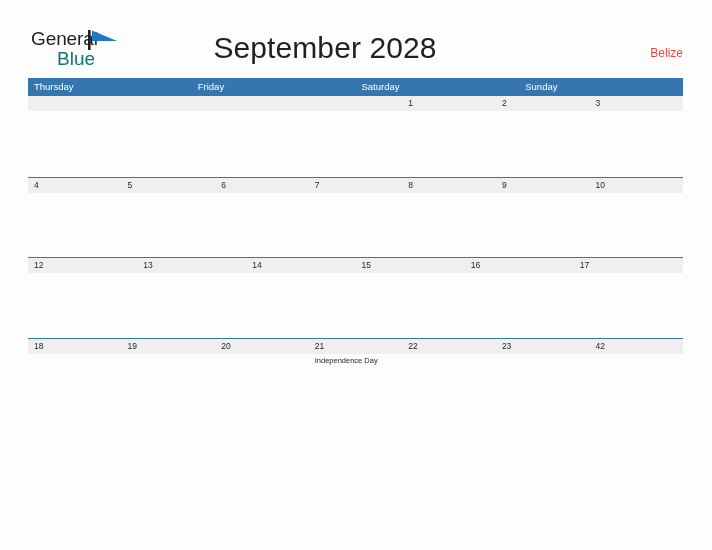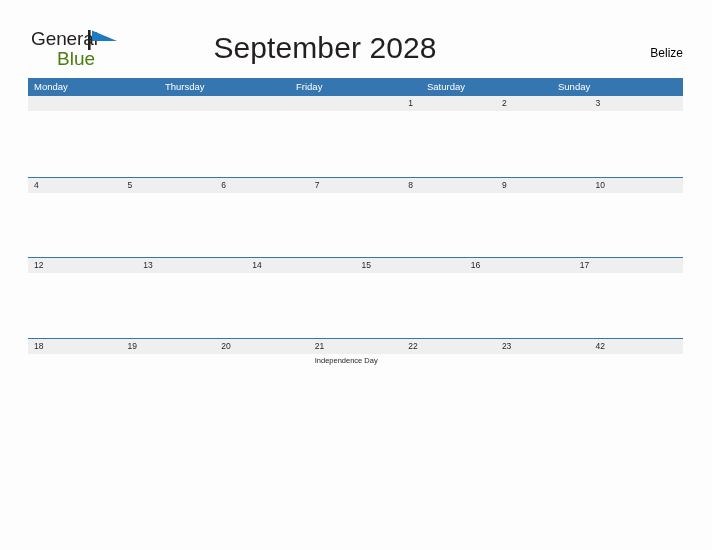--- a/index.html
+++ b/index.html
@@ -46,21 +46,21 @@
     left: 57px;
     top: 2px;
     width: 32px;
     height: 20px;
   }
   .logo-blue {
     position: absolute;
     left: 26px;
     top: 20px;
     font-size: 19px;
-    color: #4d7c0f;
+    color: #0f766e;
     line-height: 22px;
     font-family: "Liberation Sans", sans-serif;
   }
 
   .cal-title {
     position: absolute;
     left: 0;
     top: 31px;
     width: 650px;
     text-align: center;
@@ -69,21 +69,21 @@
     font-family: "Liberation Sans", sans-serif;
     font-weight: 400;
     letter-spacing: 0.1px;
   }
 
   .region-label {
     position: absolute;
     right: 29px;
     top: 46px;
     font-size: 12px;
-    color: #000000;
+    color: #ef4444;
     font-family: "Liberation Sans", sans-serif;
   }
 
   
   .calendar {
     position: absolute;
     left: 28px;
     top: 78px;
     width: 655px;
   }
@@ -158,21 +158,20 @@
     <span class="logo-blue">Blue</span>
   </div>
 
   <div class="cal-title">September 2028</div>
 
   <div class="region-label">Belize</div>
 </div>
 
 <div class="calendar">
   <div class="dow-row">
-      <div class="dow-cell">Monday</div>
       <div class="dow-cell">Thursday</div>
       <div class="dow-cell">Friday</div>
       <div class="dow-cell">Saturday</div>
       <div class="dow-cell">Sunday</div>
     </div>
   <div>
       <div class="week-row">
         <div class="day-cell blank">
           <div class="day-number-band"></div>
         </div>

